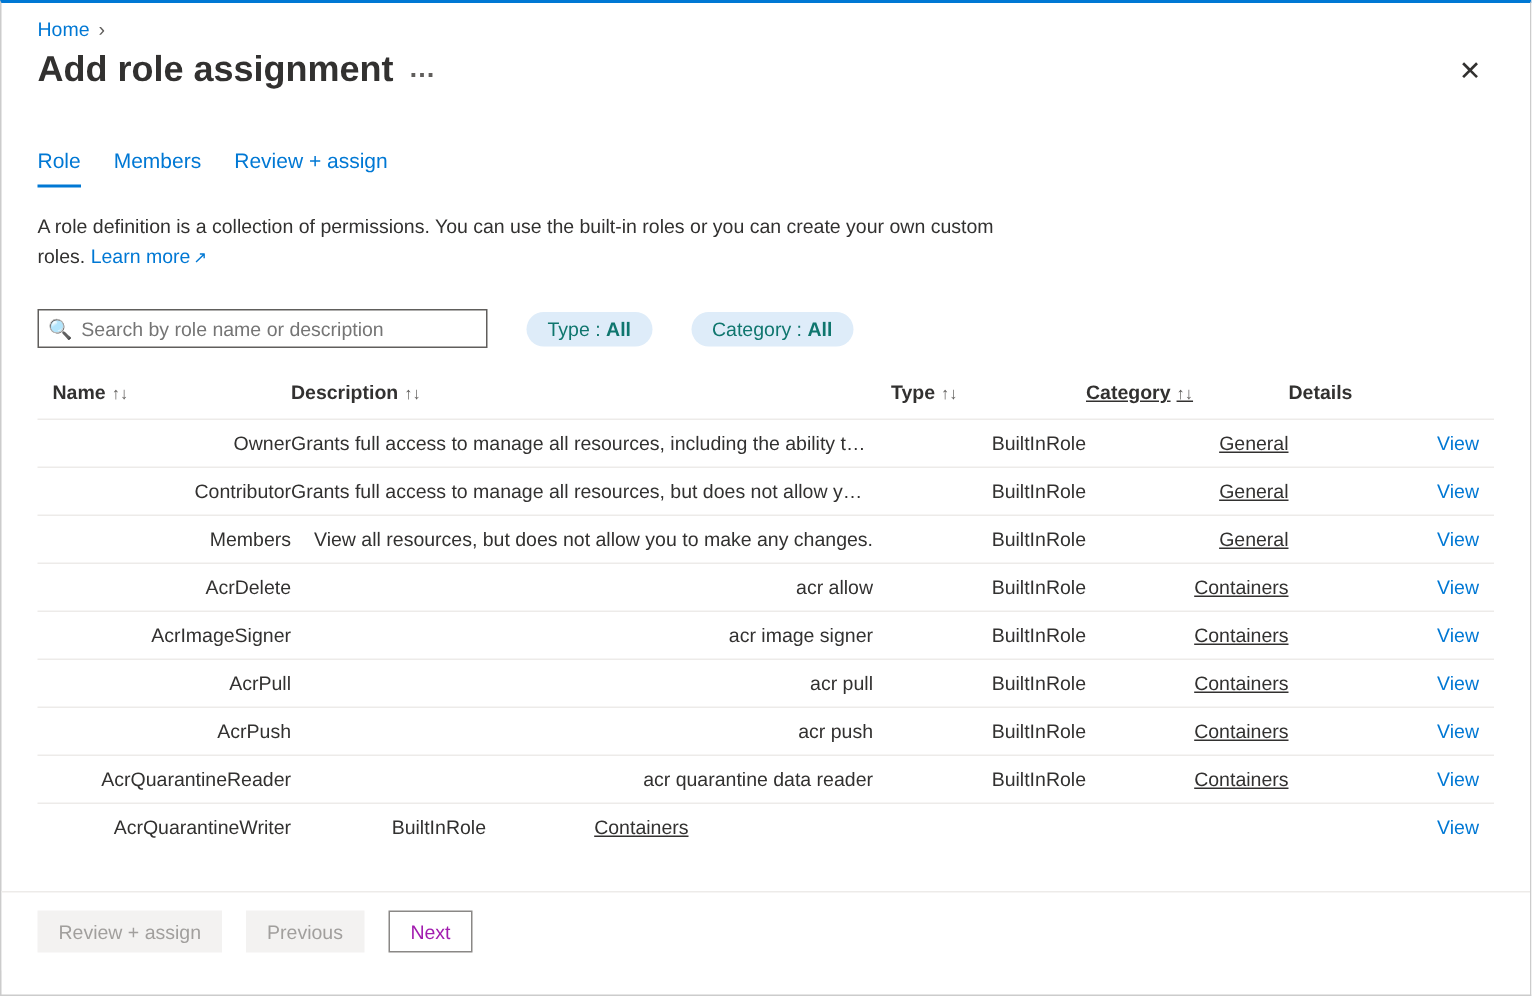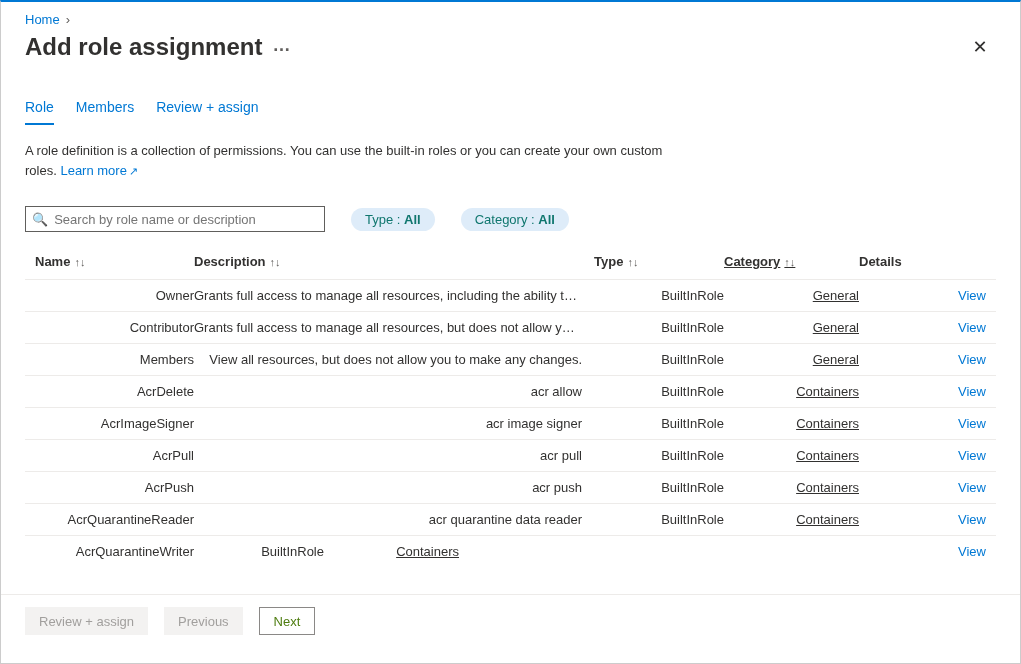--- a/index.html
+++ b/index.html
@@ -132,21 +132,21 @@
     padding:0 14px;
     font-size:13px;
     display:flex; align-items:center; justify-content:center;
     cursor:pointer;
     border:none;
   }
   .btn-disabled {
     background:#f3f2f1; color:#a19f9d;
   }
   .btn-default {
-    background:#fff; color:#4d7c0f; border:1px solid #8a8886;
+    background:#fff; color:#a21caf; border:1px solid #8a8886;
   }
   .hscroll {
     height:16px;
     overflow-x:scroll;
     overflow-y:hidden;
   }
   .hscroll-inner { width:1200px; height:1px; }
   ::-webkit-scrollbar { width:16px; height:16px; }
   ::-webkit-scrollbar-track { background:#f3f2f1; }
   ::-webkit-scrollbar-thumb { background:#c8c6c4; }

